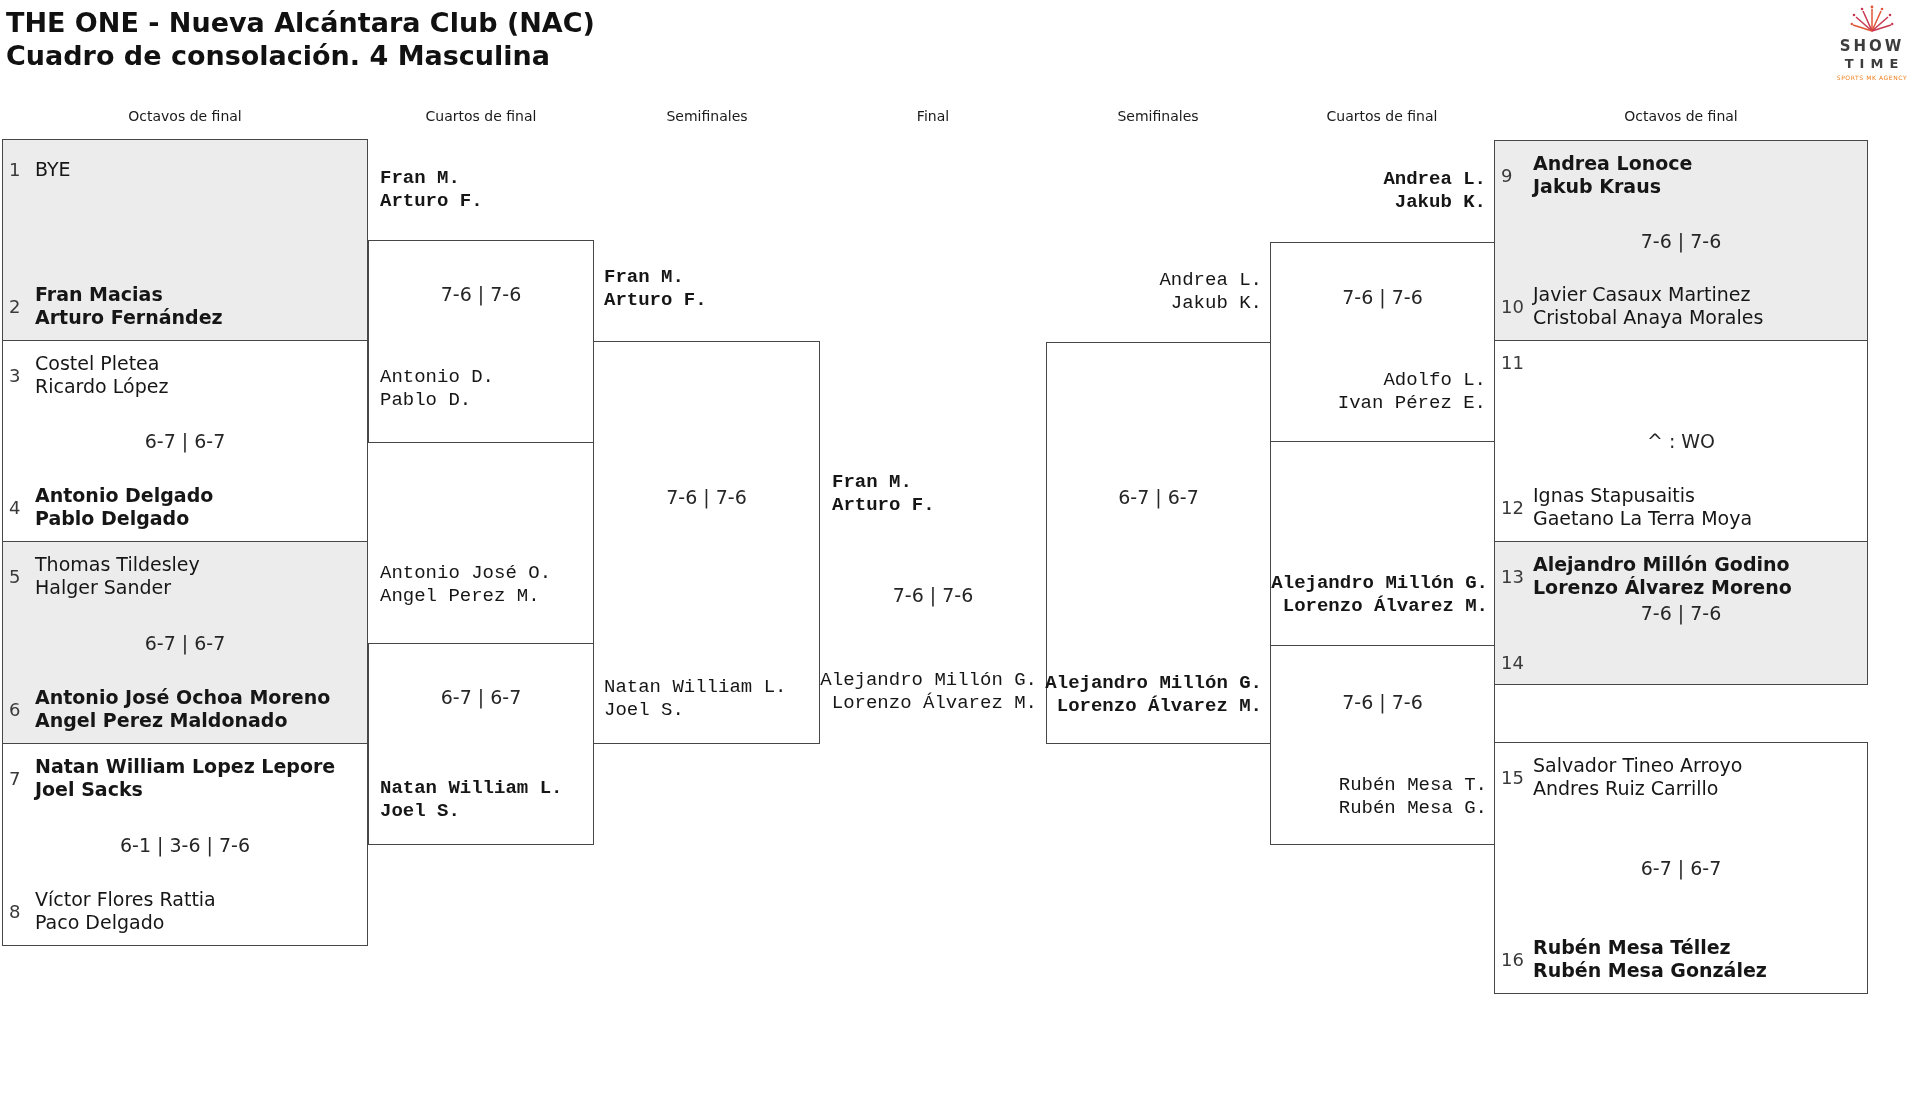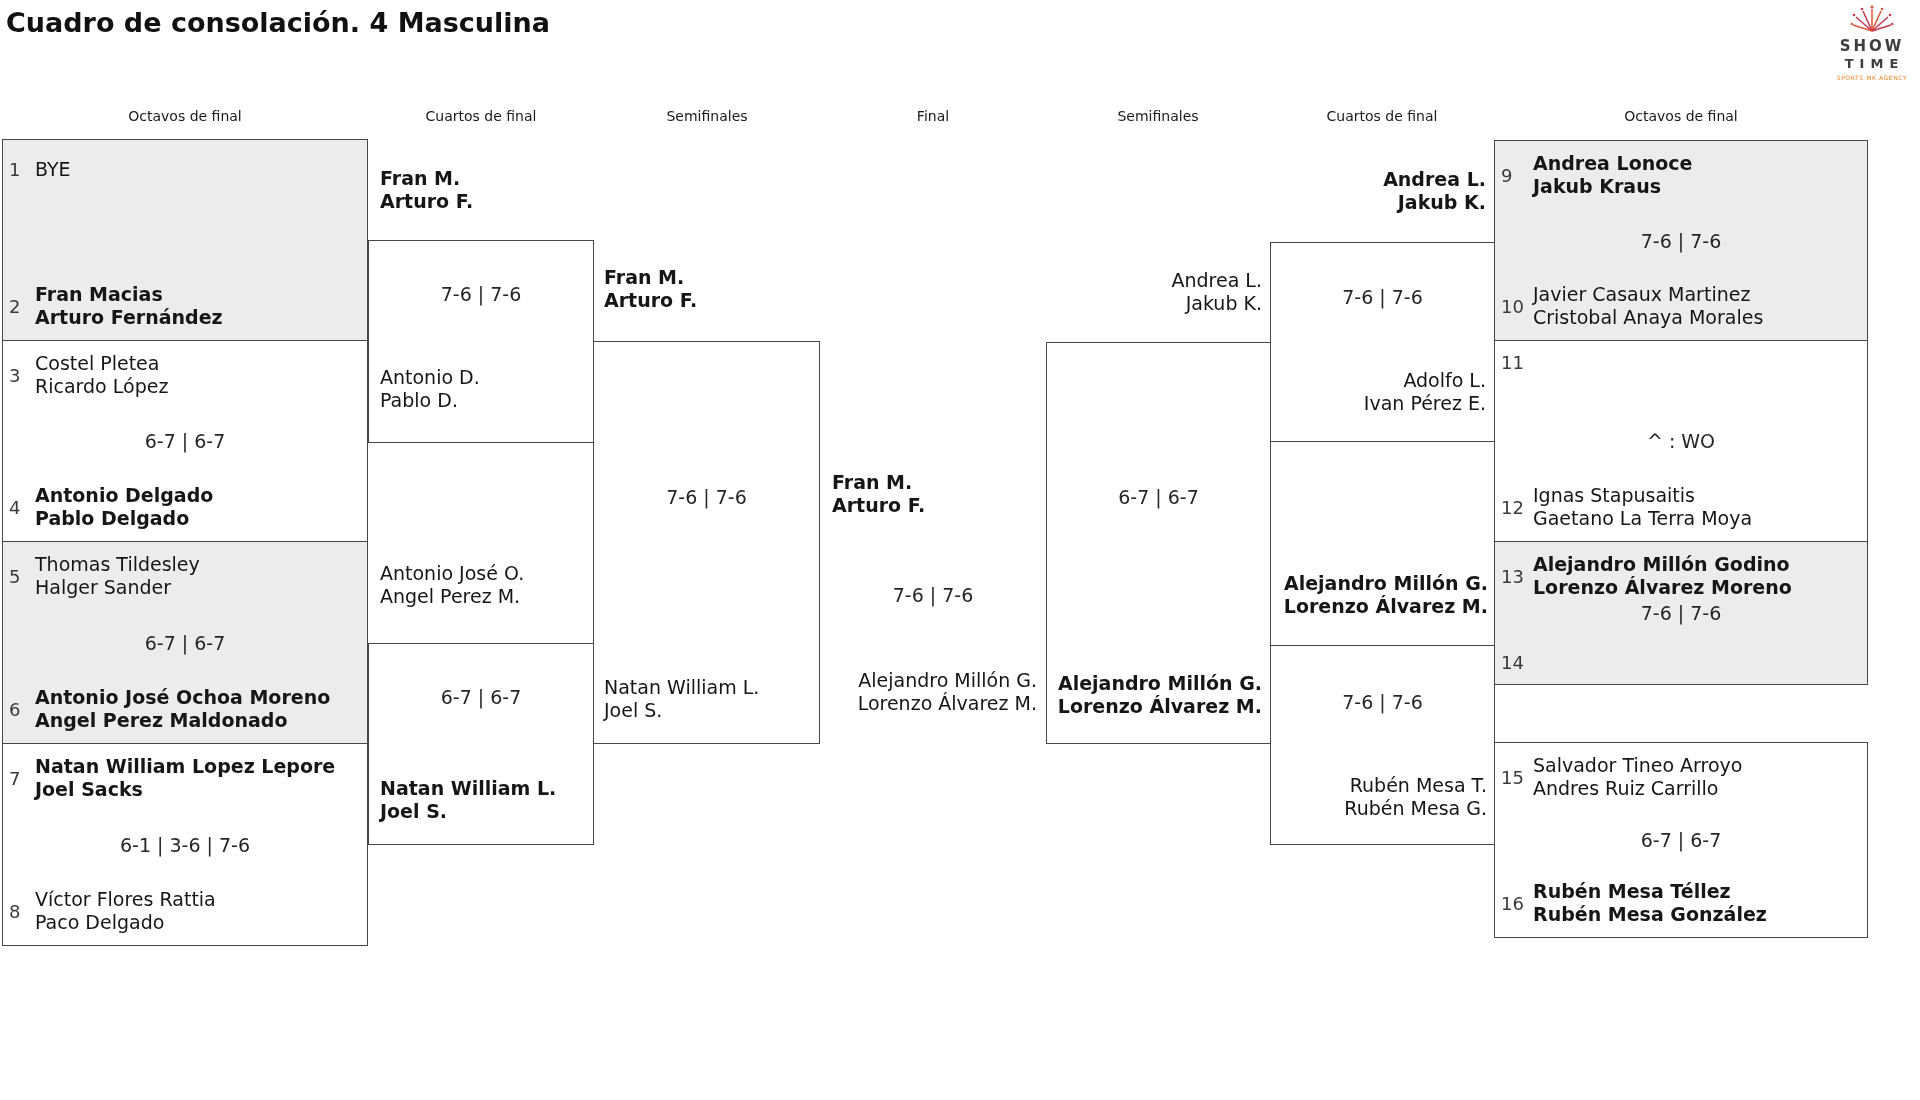--- a/index.html
+++ b/index.html
@@ -20,36 +20,37 @@
   .seed{flex:0 0 18px;font-size:18px;color:#3a3a3a;text-align:left;}
   .obox-r .seed{flex:0 0 24px;}
   .names{display:flex;flex-direction:column;font-size:19px;line-height:23px;color:#161616;}
   .names span{display:block;}
   .bold{font-weight:700;}
   .mscore{position:absolute;left:0;right:0;top:50%;transform:translateY(-50%);text-align:center;font-size:19px;color:#262626;}
   
   .cbox{position:absolute;border:1px solid #474747;box-sizing:border-box;background:transparent;}
   .cscore{position:absolute;left:0;right:0;text-align:center;font-size:19px;color:#262626;}
   
-  .adv{position:absolute;font-size:19px;line-height:23px;color:#161616;white-space:nowrap;}
+  .adv{position:absolute;font-size:19px;line-height:23px;color:#161616;white-space:nowrap;font-family:Liberation Mono, monospace;}
   .adv span{display:block;}
   .adv.right{text-align:right;}
   .fscore{position:absolute;left:833px;top:584px;width:200px;text-align:center;font-size:19px;color:#262626;}
   
   .logo{position:absolute;left:1834px;top:4px;width:76px;text-align:center;}
   .logo-word1{font-size:15px;font-weight:700;letter-spacing:3px;color:#3d3d3d;margin-top:1px;}
   .logo-word2{font-size:13px;font-weight:700;letter-spacing:6px;padding-left:5px;color:#3d3d3d;margin-top:1px;}
   .logo-tag{font-size:6px;color:#ef7d1a;letter-spacing:0.6px;margin-top:3px;}
 </style>
 </head>
 <body>
 
 <div class="stage">
 
   <div class="title">
+    <div>THE ONE - Nueva Alcántara Club (NAC)</div>
     <div>Cuadro de consolación. 4 Masculina</div>
   </div>
 
   <div class="logo">
     <svg width="44" height="28" viewBox="0 0 44 28">
       <g stroke="#c8374f" stroke-width="1.5" fill="none">
         <line x1="22" y1="27" x2="22" y2="5" stroke="#e05536"></line>
         <line x1="22" y1="27" x2="13" y2="7"></line>
         <line x1="22" y1="27" x2="31" y2="7" stroke="#e05536"></line>
         <line x1="22" y1="27" x2="6" y2="13"></line>
@@ -191,21 +192,21 @@
         <span>Alejandro Millón Godino</span>
         <span>Lorenzo Álvarez Moreno</span>
       </span>
     </div>
     <div class="mscore">7-6 | 7-6</div>
     <div class="team t-bot">
       <span class="seed">14</span>
     </div>
   </div>
 
-  <div class="obox obox-r" style="top:742px;height:196px">
+  <div class="obox obox-r" style="top:742px;height:252px">
     <div class="team t-top">
       <span class="seed">15</span>
       <span class="names">
         <span>Salvador Tineo Arroyo</span>
         <span>Andres Ruiz Carrillo</span>
       </span>
     </div>
     <div class="mscore">6-7 | 6-7</div>
     <div class="team t-bot">
       <span class="seed">16</span>

